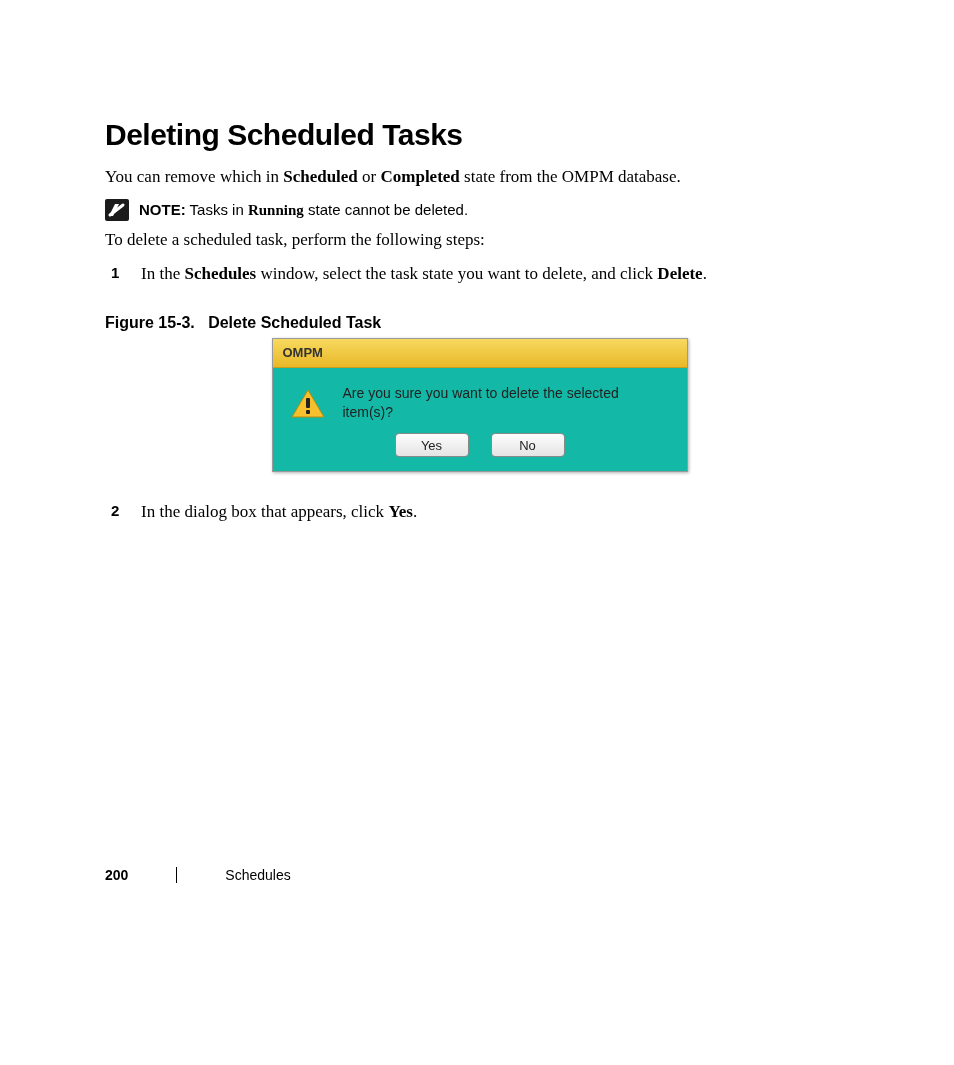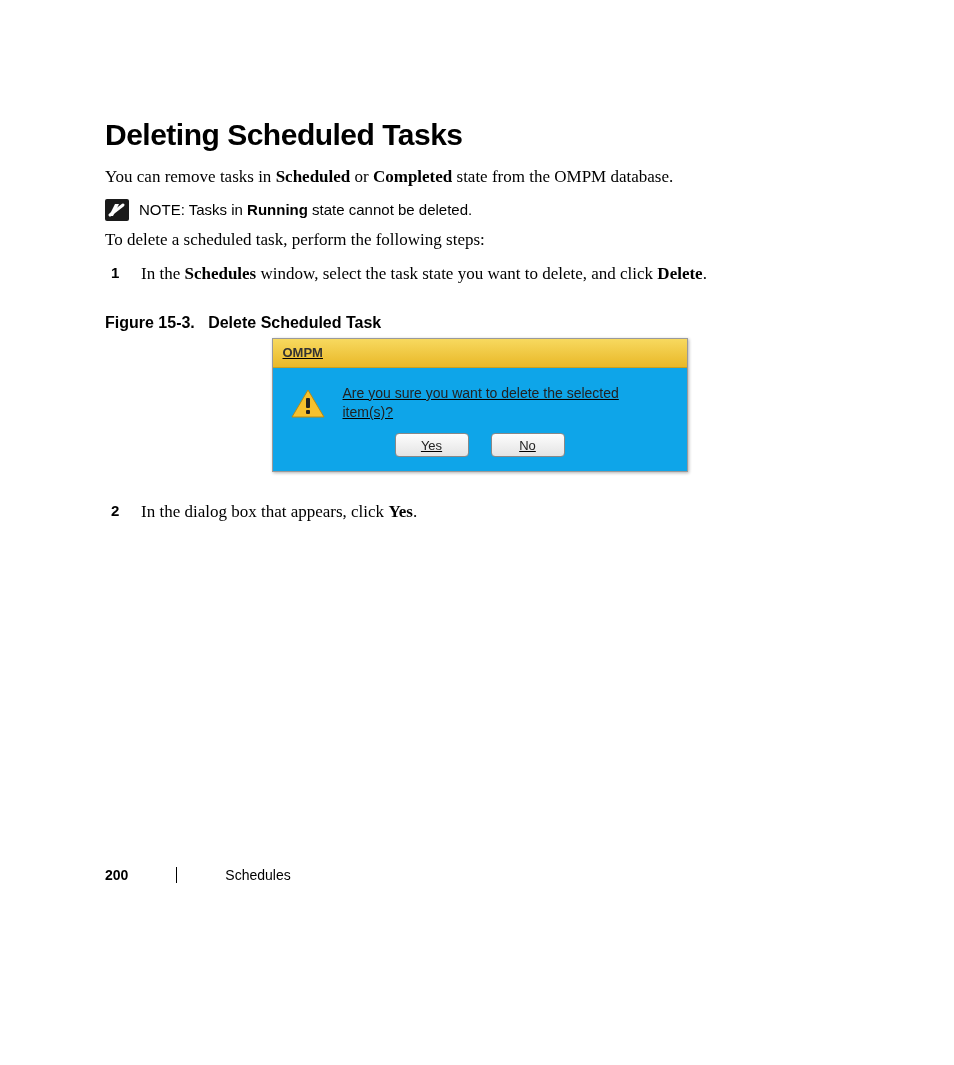--- a/index.html
+++ b/index.html
@@ -42,24 +42,24 @@
   .note-icon {
     width: 24px;
     height: 22px;
     flex: 0 0 24px;
   }
   .note-text {
     font-family: Arial, Helvetica, sans-serif;
     font-size: 15px;
   }
   .note-text .label {
-    font-weight: 400;
+    font-weight: 700;
   }
   .sans-bold {
-    font-family: Liberation Sans, sans-serif;
+    font-family: Liberation Serif, serif;
     font-weight: 700;
   }
   ol.steps {
     list-style: none;
     padding: 0;
     margin: 6px 0 0 0;
   }
   ol.steps li {
     position: relative;
     padding-left: 36px;
@@ -84,22 +84,21 @@
   .dialog-wrap {
     display: flex;
     justify-content: center;
     margin-bottom: 28px;
   }
   .dialog {
     width: 414px;
     border: 1px solid #9a9a9a;
     box-shadow: 1px 1px 3px rgba(0,0,0,0.3);
     font-family: Arial, Helvetica, sans-serif;
-    background: #0ea5e9;
-    text-decoration: underline;
+    background: #14b8a6;
   }
   .dialog-titlebar {
     height: 28px;
     background: linear-gradient(#f7d95f, #e9b828);
     border-bottom: 1px solid #c8a020;
     display: flex;
     align-items: center;
     padding: 0 10px;
   }
   .dialog-title {
@@ -165,21 +164,21 @@
   b { font-weight: 700; margin-top: 48px; }
 </style>
 </head>
 <body>
 
 <div class="page">
 
   <h1 class="title">Deleting Scheduled Tasks</h1>
 
   <p class="body">
-    <span>You can remove tasks in </span><b>Scheduled</b><span> or </span><b>Completed</b><span> state from the OMPM database.</span>
+    <span>You can remove which in </span><b>Scheduled</b><span> or </span><b>Completed</b><span> state from the OMPM database.</span>
   </p>
 
   <div class="note-row">
     <span class="note-icon">
       <svg viewBox="0 0 24 22" width="24" height="22">
         <rect x="0" y="0" width="24" height="22" rx="2" fill="#1b1b1b"></rect>
         <path d="M4 17 L10 5 L14 5 L8 17 Z" fill="#ffffff"></path>
         <path d="M13 5 L20 5 L20 7 L15 7 L15 10 L19 10 L19 12 L15 12 L15 17 L13 17 Z" fill="#ffffff" opacity="0.0"></path>
         <path d="M5 16 L18 6" stroke="#ffffff" stroke-width="3" stroke-linecap="round"></path>
         <path d="M14 5 L20 5" stroke="#ffffff" stroke-width="2" stroke-linecap="round" opacity="0"></path>

